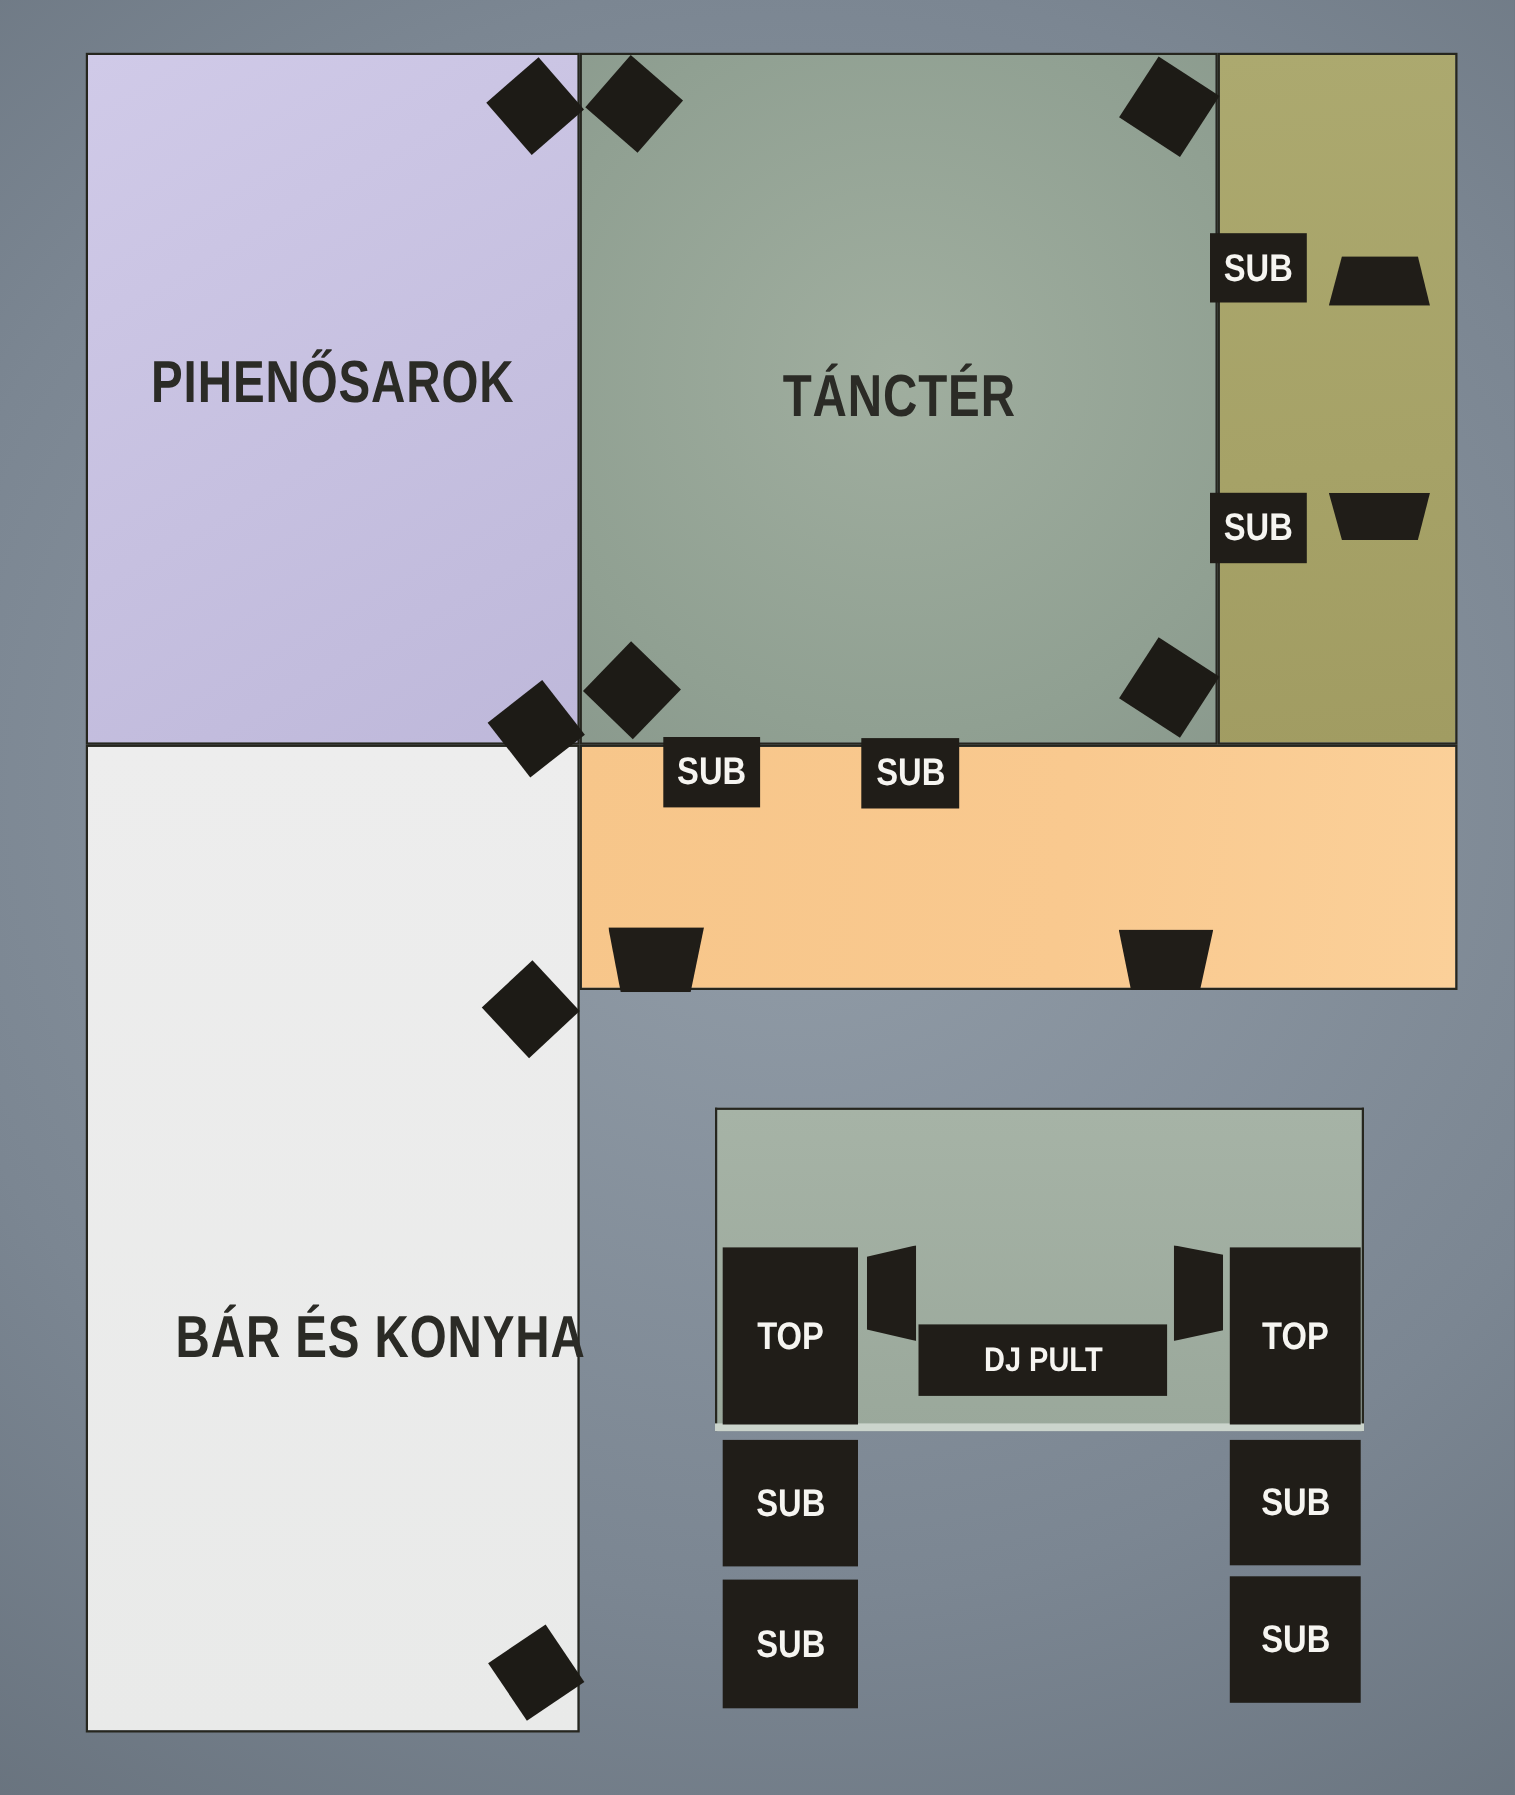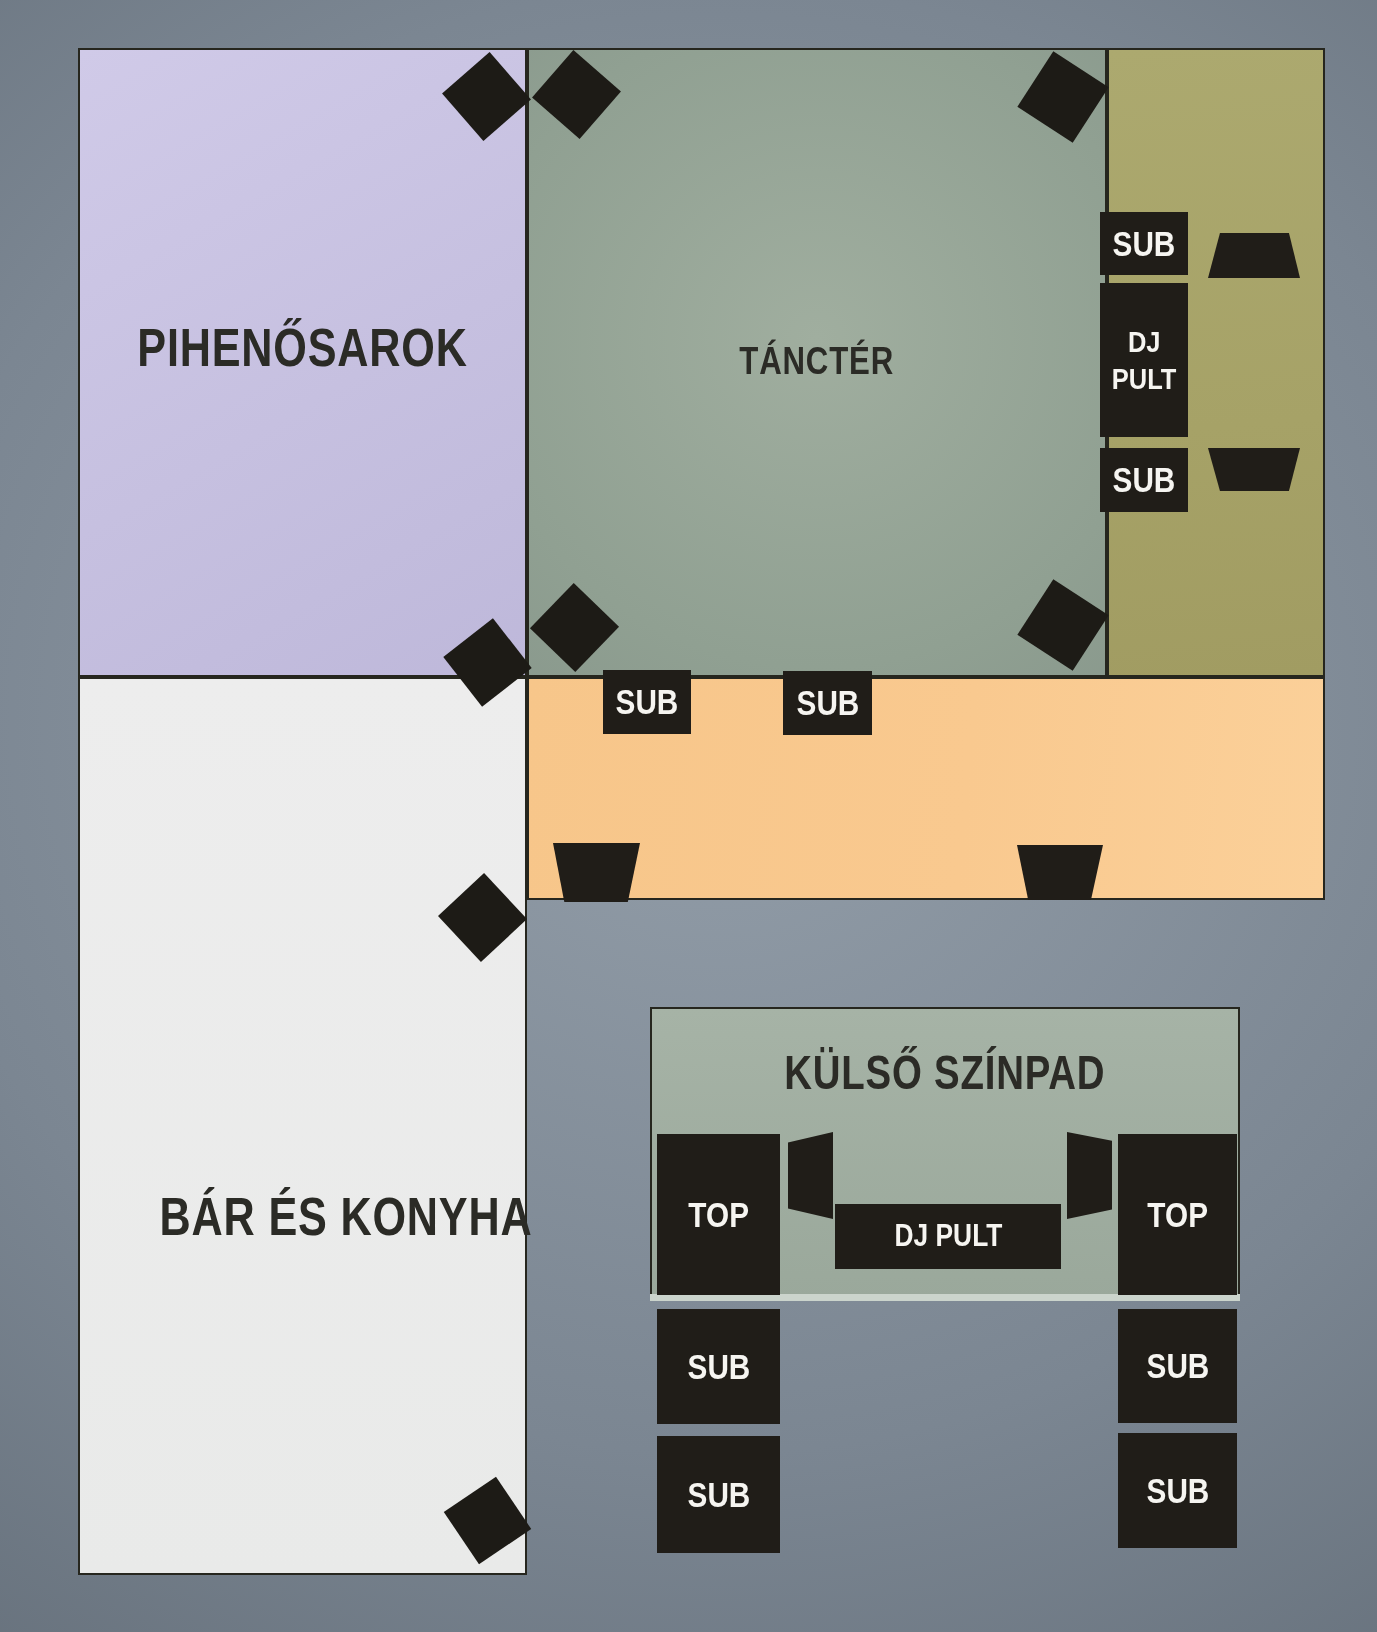--- a/index.html
+++ b/index.html
@@ -40,50 +40,43 @@
 
   <div class="room" style="left:78px;top:677px;width:449px;height:898px;background:linear-gradient(180deg,#ededed 0%,#e9eae9 100%);"></div>
 
   <div class="room" style="left:650px;top:1007px;width:590px;height:294px;border-bottom:none;background:linear-gradient(180deg,#a6b3a6 0%,#9aa89b 100%);"></div>
   <div class="stage-edge" style="left:650px;top:1294px;width:590px;height:7px;"></div>
 
   <div class="room-label" style="left:78px;top:316px;width:449px;height:64px;font-size:54px;text-align:right;">
     <span class="cond">PIHENŐSAROK</span>
   </div>
 
-  <div class="room-label" style="left:527px;top:328px;width:580px;height:66px;font-size:39px;justify-content:center;">
+  <div class="room-label" style="left:527px;top:328px;width:580px;height:66px;font-size:54px;justify-content:center;">
     <span class="cond">TÁNCTÉR</span>
   </div>
 
 
   <div class="room-label" style="left:78px;top:1186px;width:449px;height:62px;font-size:54px;margin-left:44px;">
     <span class="cond">BÁR ÉS KONYHA</span>
   </div>
 
-  <div class="room-label" style="left:650px;top:1042px;width:590px;height:62px;font-size:48px;">
-    <span class="cond">KÜLSŐ SZÍNPAD</span>
-  </div>
 
   <div class="diamond" style="left:455px;top:65px;transform:rotate(49deg);"></div>
   <div class="diamond" style="left:545px;top:63px;transform:rotate(41deg);"></div>
   <div class="diamond" style="left:1030px;top:64px;width:66px;height:66px;transform:rotate(33deg);"></div>
   <div class="diamond" style="left:543px;top:596px;transform:rotate(44deg);"></div>
   <div class="diamond" style="left:456px;top:631px;transform:rotate(52deg);"></div>
   <div class="diamond" style="left:1030px;top:592px;width:66px;height:66px;transform:rotate(33deg);"></div>
   <div class="diamond" style="left:451px;top:886px;transform:rotate(47deg);"></div>
   <div class="diamond" style="left:456px;top:1489px;transform:rotate(56deg);"></div>
 
   <div class="blackbox" style="left:1100px;top:212px;width:88px;height:63px;font-size:35px;">
     <span>SUB</span>
   </div>
 
-  <div class="blackbox" style="left:1100px;top:283px;width:88px;height:154px;font-size:30px;">
-    <span>DJ</span>
-    <span>PULT</span>
-  </div>
 
   <div class="blackbox" style="left:1100px;top:448px;width:88px;height:64px;font-size:35px;">
     <span>SUB</span>
   </div>
 
   <div class="wedge" style="left:1208px;top:233px;width:92px;height:45px;clip-path:polygon(13% 0,88% 0,100% 100%,0 100%);"></div>
   <div class="wedge" style="left:1208px;top:448px;width:92px;height:43px;clip-path:polygon(0 0,100% 0,88% 100%,13% 100%);"></div>
 
   <div class="blackbox" style="left:603px;top:670px;width:88px;height:64px;font-size:35px;">
     <span>SUB</span>

